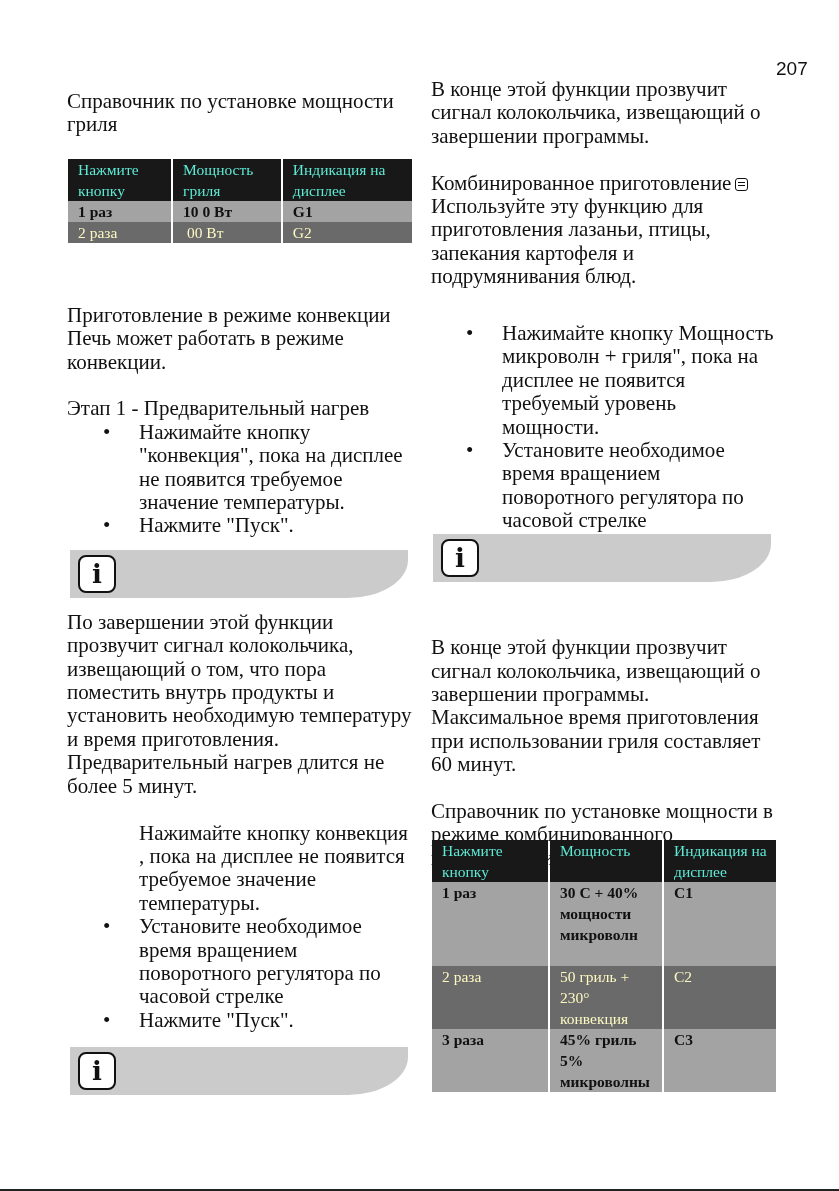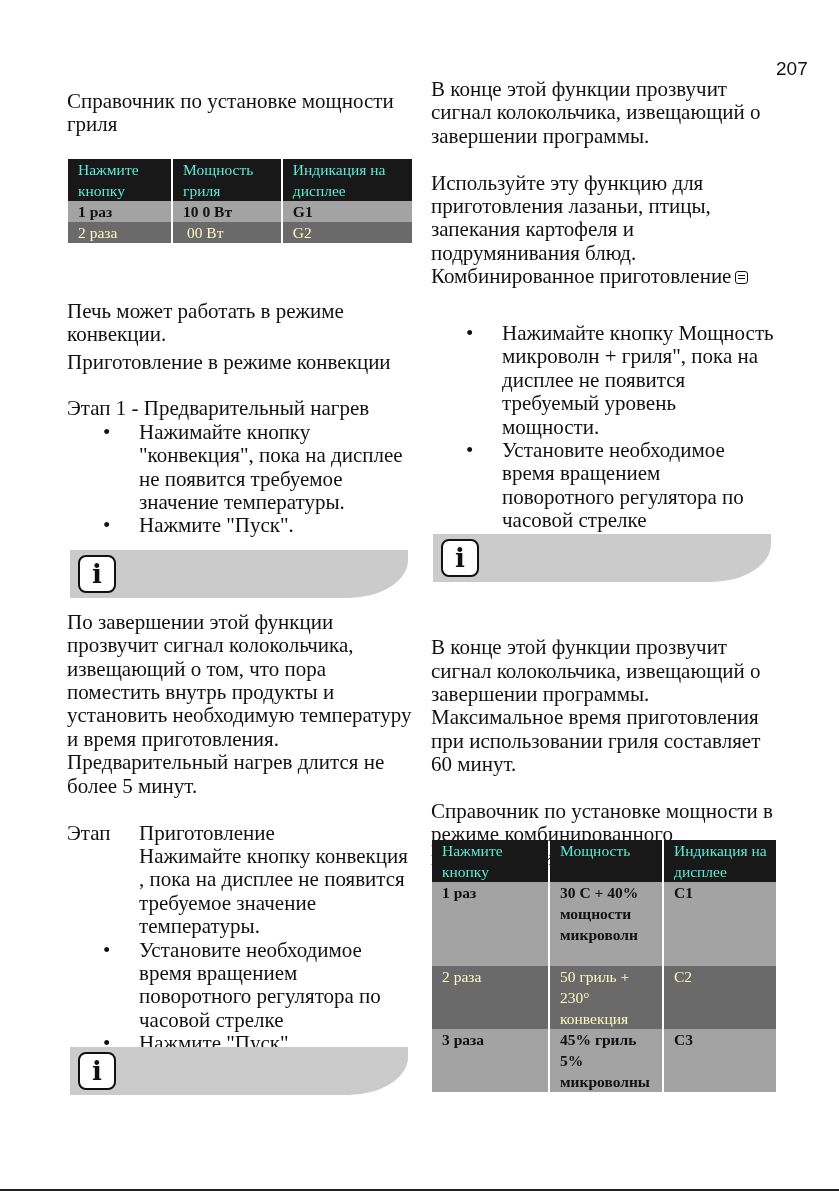--- a/index.html
+++ b/index.html
@@ -33,36 +33,32 @@
   .bottomline{position:absolute;left:0;right:0;bottom:0;height:2px;background:#222;}
 </style>
 </head>
 <body>
 
 <div class="pagenum">207</div>
 
 <div class="col colL">
   <p>Справочник по установке мощности гриля</p>
   <div style="height:163px"></div>
+  <p style="margin-top:4px">Приготовление в режиме конвекции</p>
   <p>Печь может работать в режиме конвекции.</p>
-  <p style="margin-top:4px">Приготовление в режиме конвекции</p>
   <div class="gap"></div>
   <p>Этап 1 - Предварительный нагрев</p>
   <ul>
     <li><span class="bul">•</span><span>Нажимайте кнопку "конвекция", пока на дисплее не появится требуемое значение температуры.</span></li>
     <li><span class="bul">•</span><span>Нажмите "Пуск".</span></li>
   </ul>
   <div style="height:73px"></div>
   <p>По завершении этой функции прозвучит сигнал колокольчика, извещающий о том, что пора поместить внутрь продукты и установить необходимую температуру и время приготовления.</p>
   <p>Предварительный нагрев длится не более  5 минут.</p>
   <div class="gap"></div>
-  <div class="stagerow">
-    <span class="lab">Этап</span>
-    <span>Приготовление</span>
-  </div>
   <p class="ind">Нажимайте кнопку  конвекция , пока на дисплее не появится требуемое значение температуры.</p>
   <ul>
     <li><span class="bul">•</span><span>Установите необходимое время вращением поворотного регулятора по часовой стрелке</span></li>
     <li><span class="bul">•</span><span>Нажмите "Пуск".</span></li>
   </ul>
 </div>
 
 <table class="t1">
   <tbody>
       <tr>
@@ -86,22 +82,22 @@
 <div class="infobar" style="left:70px;top:550px;width:338px;">
   <div class="infoicon">i</div>
 </div>
 <div class="infobar" style="left:70px;top:1047px;width:338px;">
   <div class="infoicon">i</div>
 </div>
 
 <div class="col colR">
   <p>В конце этой функции прозвучит сигнал колокольчика, извещающий о завершении программы.</p>
   <div class="gap"></div>
+  <p><span>Комбинированное приготовление</span><span class="box-ico"></span></p>
   <p>Используйте эту функцию для приготовления лазаньи, птицы, запекания картофеля и подрумянивания блюд.</p>
-  <p><span>Комбинированное приготовление</span><span class="box-ico"></span></p>
   <div class="gap"></div>
   <ul style="margin-top:10px">
     <li><span class="bul">•</span><span>Нажимайте кнопку  Мощность микроволн + гриля", пока на дисплее не появится требуемый уровень мощности.</span></li>
     <li><span class="bul">•</span><span>Установите необходимое время вращением поворотного регулятора по часовой стрелке</span></li>
     <li><span class="bul">•</span><span>Нажмите "Пуск"</span></li>
   </ul>
   <div style="height:80px"></div>
   <p>В конце этой функции прозвучит сигнал колокольчика, извещающий о завершении программы.</p>
   <p>Максимальное время приготовления при использовании гриля составляет 60 минут.</p>
   <div class="gap"></div>

